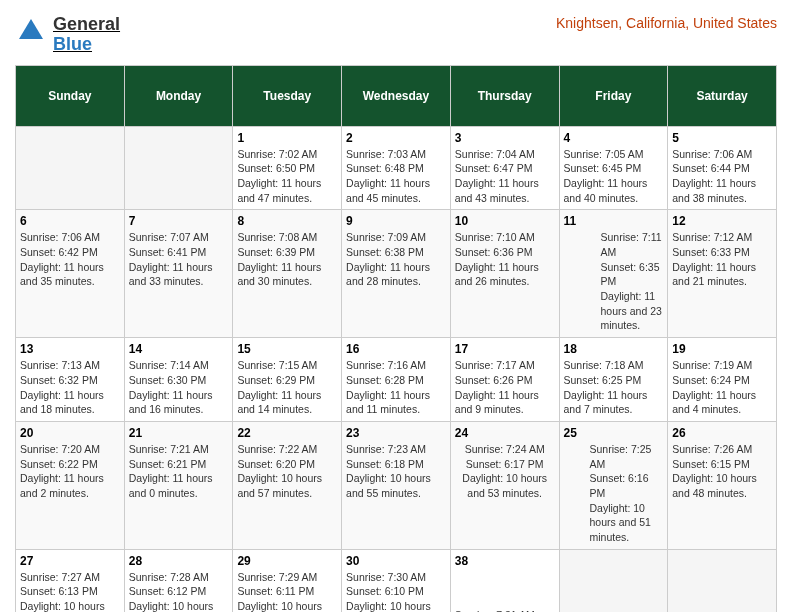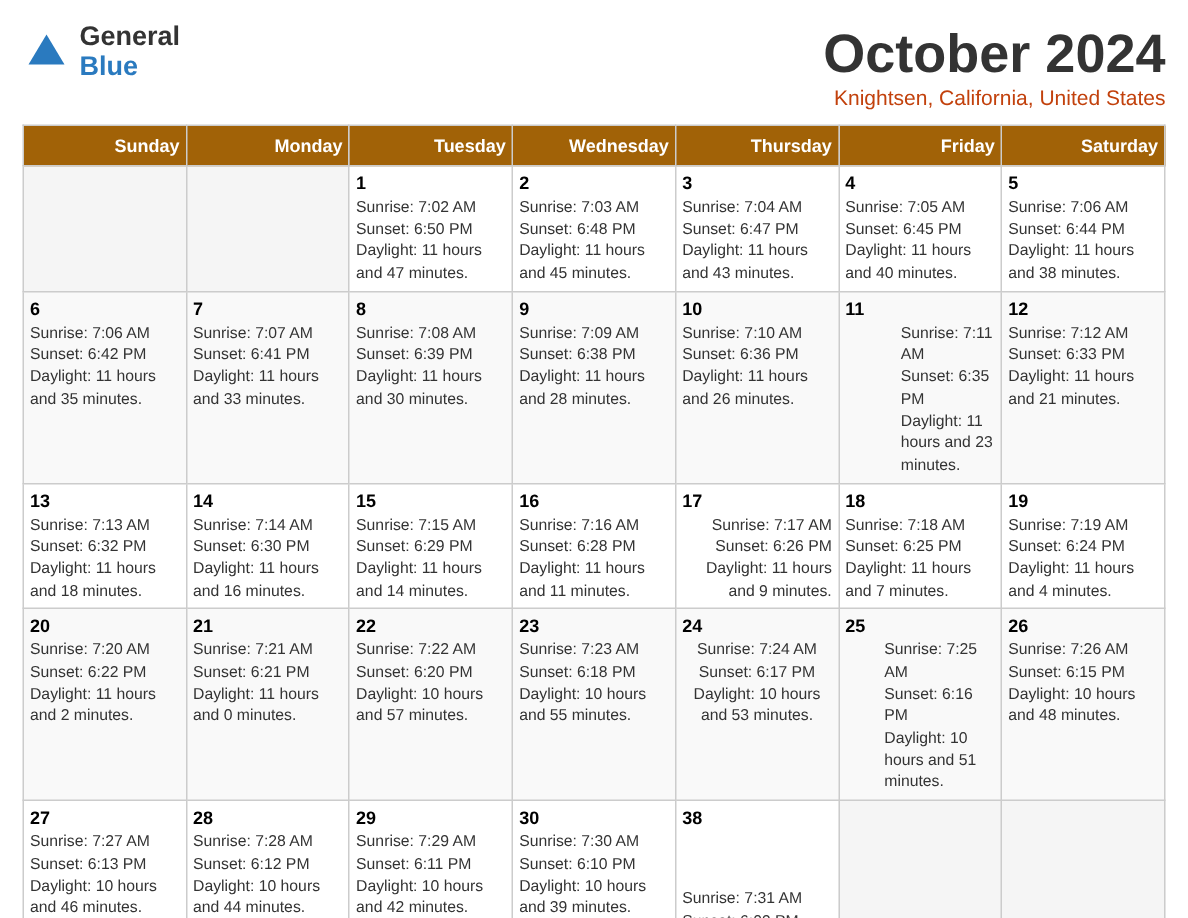--- a/index.html
+++ b/index.html
@@ -11,22 +11,22 @@
       padding: 15px;
     }
     .header {
       display: flex;
       justify-content: space-between;
       align-items: flex-start;
       margin-bottom: 10px;
     }
     .logo {
       display: flex;
-      align-items: center;
       gap: 6px;
+      text-decoration: underline;
     }
     .logo-text {
       display: flex;
       flex-direction: column;
       line-height: 1.1;
     }
     .logo-general {
       font-size: 18px;
       font-weight: bold;
       color: #333;
@@ -51,24 +51,24 @@
     .location {
       font-size: 14px;
       color: #c2410c;
     }
     .calendar {
       width: 100%;
       border-collapse: collapse;
       font-size: 11px;
     }
     .calendar th {
-      background: #a16207;
+      background: #14532d;
       color: #fff;
-      padding: 6px 4px;
-      text-align: right;
+      padding: 23px 4px;
+      text-align: center;
       font-size: 12px;
       border: 1px solid #ccc;
     }
     .calendar td {
       border: 1px solid #ccc;
       vertical-align: top;
       padding: 4px;
       width: 108px;
       min-height: 80px;
       background: #fff;
@@ -97,21 +97,20 @@
   <div class="logo">
     <svg class="logo-icon" viewBox="0 0 40 40">
       <polygon points="20,5 35,30 5,30" fill="#2a7abf"></polygon>
     </svg>
     <div class="logo-text">
       <span class="logo-general">General</span>
       <span class="logo-blue">Blue</span>
     </div>
   </div>
   <div class="title-section">
-    <div class="month-title">October 2024</div>
     <div class="location">Knightsen, California, United States</div>
   </div>
 </div>
 
 <table class="calendar">
   <thead>
     <tr>
     <th>Sunday</th>
         <th>Monday</th>
         <th>Tuesday</th>
@@ -220,21 +219,21 @@
 Daylight: 11 hours and 14 minutes.</div>
         </td>
         <td>
           <div class="day-num">16</div>
           <div class="day-info" style="white-space: pre-line;">Sunrise: 7:16 AM
 Sunset: 6:28 PM
 Daylight: 11 hours and 11 minutes.</div>
         </td>
         <td>
           <div class="day-num">17</div>
-          <div class="day-info" style="white-space: pre-line; text-align: right;">Sunrise: 7:17 AM
+          <div class="day-info" style="white-space: pre-line;">Sunrise: 7:17 AM
 Sunset: 6:26 PM
 Daylight: 11 hours and 9 minutes.</div>
         </td>
         <td>
           <div class="day-num">18</div>
           <div class="day-info" style="white-space: pre-line;">Sunrise: 7:18 AM
 Sunset: 6:25 PM
 Daylight: 11 hours and 7 minutes.</div>
         </td>
         <td>

